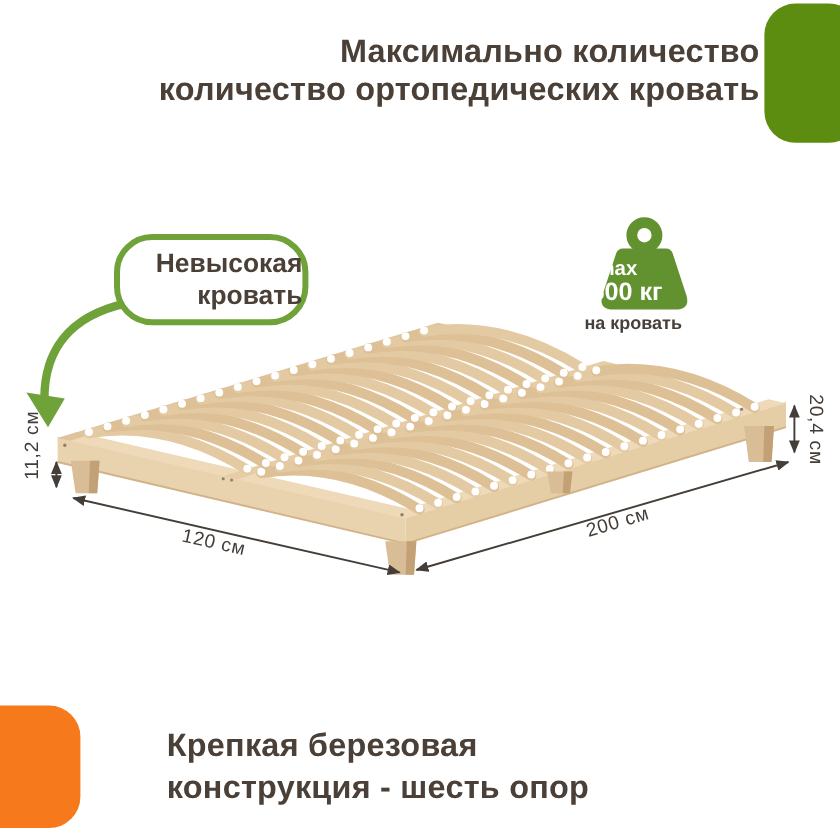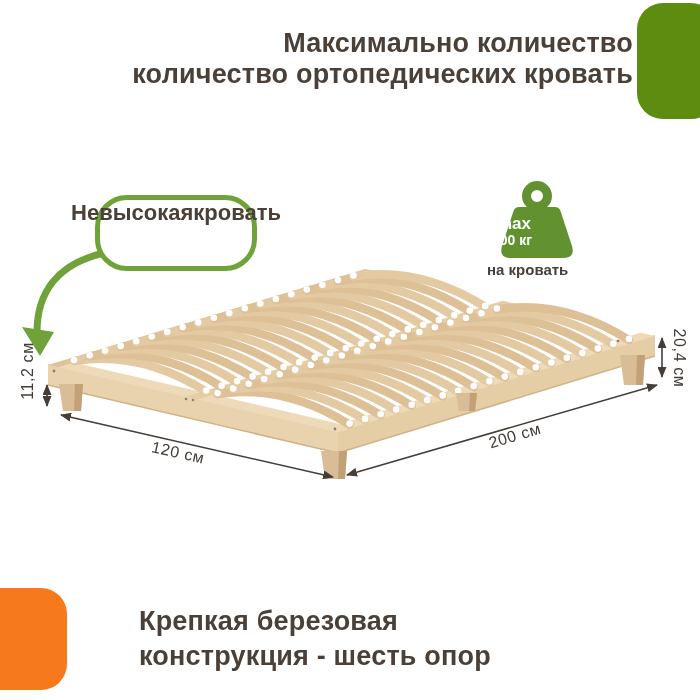--- a/index.html
+++ b/index.html
@@ -19,29 +19,29 @@
     letter-spacing:.2px;color:#4a4038;
   }
   #footer-text{
     position:absolute;left:92px;top:604px;width:560px;
     text-align:left;font-size:27px;font-weight:700;line-height:35px;
     letter-spacing:.2px;color:#4a4038;margin-left:47px;
   }
   #callout{
     position:absolute;left:95px;top:195px;width:162px;height:76px;
     box-sizing:border-box;border:5.5px solid #6fa238;border-radius:32px;
-    background:#ffffff;display:flex;
-    align-items:flex-start;justify-content:center;
+    background:#ffffff;display:flex;flex-direction:column;
+    align-items:flex-end;justify-content:center;
     font-size:22px;font-weight:700;line-height:26px;color:#4a4038;
   }
   #bed-scene{position:absolute;left:0;top:0;}
 
   .badge-text{position:absolute;text-align:left;font-weight:700;color:#ffffff;}
   #badge-max{left:497px;top:214px;width:80px;font-size:17px;}
-  #badge-weight{left:492px;top:232px;width:90px;font-size:14px;}
+  #badge-weight{left:492px;top:232px;width:90px;font-size:21px;}
   #badge-caption{left:487px;top:261px;width:100px;font-size:15px;font-weight:700;color:#473f39;}
 
   .dim-label{
     position:absolute;font-size:16px;letter-spacing:.6px;color:#443d37;
     text-align:center;white-space:nowrap;
   }
   #dim-left{left:-7px;top:362px;width:70px;transform:rotate(-90deg);}
   #dim-right{left:644px;top:349px;width:70px;transform:rotate(90deg);}
   #dim-width{left:138px;top:444px;width:80px;transform:rotate(12.5deg);}
   #dim-length{left:475px;top:427px;width:80px;transform:rotate(-16.5deg);}

